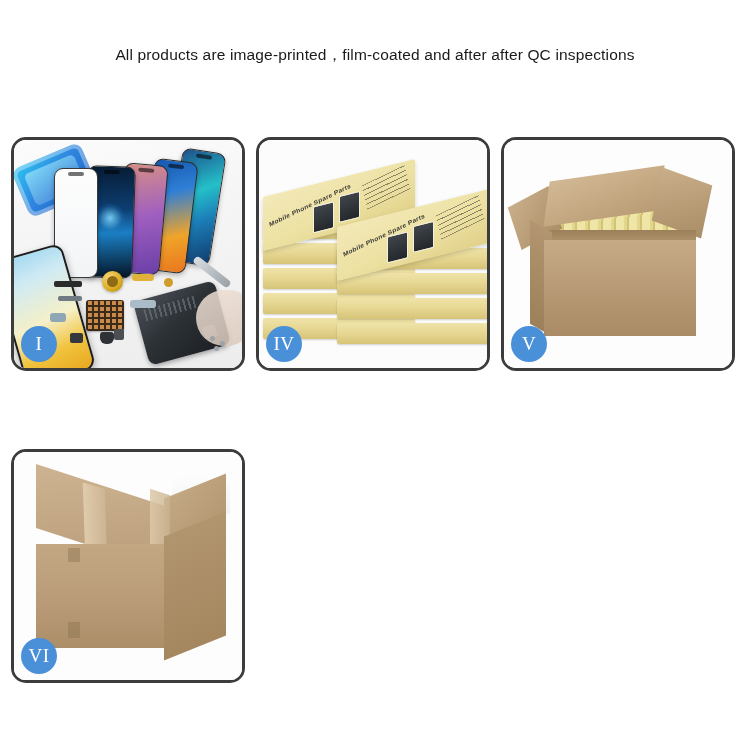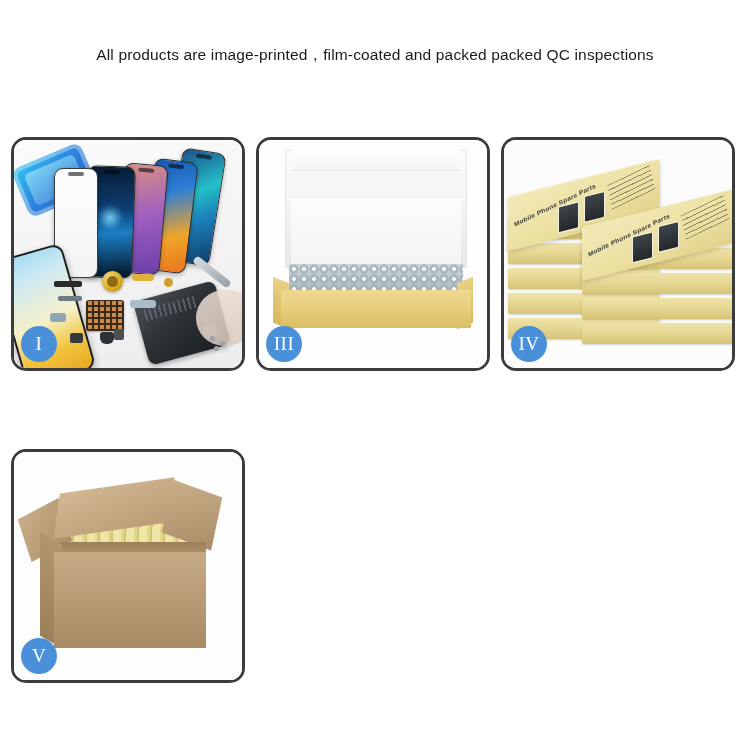--- a/index.html
+++ b/index.html
@@ -297,21 +297,21 @@
   .c6seamB{position:absolute;left:54px;top:170px;width:12px;height:16px;background:rgba(140,115,82,.45);}
   .c6white{position:absolute;left:158px;top:24px;width:58px;height:30px;
     background:linear-gradient(160deg,#ffffff,#f2f2f2);transform:skewY(16deg);}
 </style>
 </head>
 <body>
 
 <div class="page">
 
   <div class="header">
-    <div class="subtitle">All products are image-printed，film-coated and packed packed QC inspections</div>
+    <div class="subtitle">All products are image-printed，film-coated and after after QC inspections</div>
   </div>
 
   <div class="grid">
 
     <div class="panel">
       <div class="stage">
         <div class="p1bg"></div>
         <div class="adhesive"></div>
         <div class="phone-fan">
           <div class="fanph fan5">
@@ -347,32 +347,20 @@
         <div class="tool"></div>
         <div class="hand"></div>
         <div class="screwA"></div>
         <div class="screwB"></div>
         <div class="screwC"></div>
       </div>
       <div class="badge">I</div>
     </div>
 
 
-    <div class="panel">
-      <div class="stage">
-        <div class="p3bg"></div>
-        <div class="b3lid"></div>
-        <div class="b3foam"></div>
-        <div class="b3inner"></div>
-        <div class="b3left"></div>
-        <div class="b3right"></div>
-        <div class="b3front"></div>
-      </div>
-      <div class="badge">III</div>
-    </div>
 
     <div class="panel">
       <div class="stage">
         <div class="p4bg"></div>
         <div class="stackwrap">
 
           <div class="ybox" style="left:4px;  top:74px;"></div>
           <div class="ybox" style="left:4px;  top:99px;"></div>
           <div class="ybox" style="left:4px;  top:124px;"></div>
           <div class="ybox" style="left:4px;  top:149px;"></div>
@@ -411,15 +399,30 @@
         <div class="c5flapL"></div>
         <div class="c5flapB"></div>
         <div class="c5flapR"></div>
         <div class="c5rim"></div>
         <div class="c5side"></div>
         <div class="c5body"></div>
       </div>
       <div class="badge">V</div>
     </div>
 
+    <div class="panel">
+      <div class="stage">
+        <div class="p6bg"></div>
+        <div class="c6white"></div>
+        <div class="c6top"></div>
+        <div class="c6topR"></div>
+        <div class="c6tape"></div>
+        <div class="c6tape2"></div>
+        <div class="c6right"></div>
+        <div class="c6front"></div>
+        <div class="c6seamA"></div>
+        <div class="c6seamB"></div>
+      </div>
+      <div class="badge">VI</div>
+    </div>
 
   </div>
 </div>
 
 </body></html>

